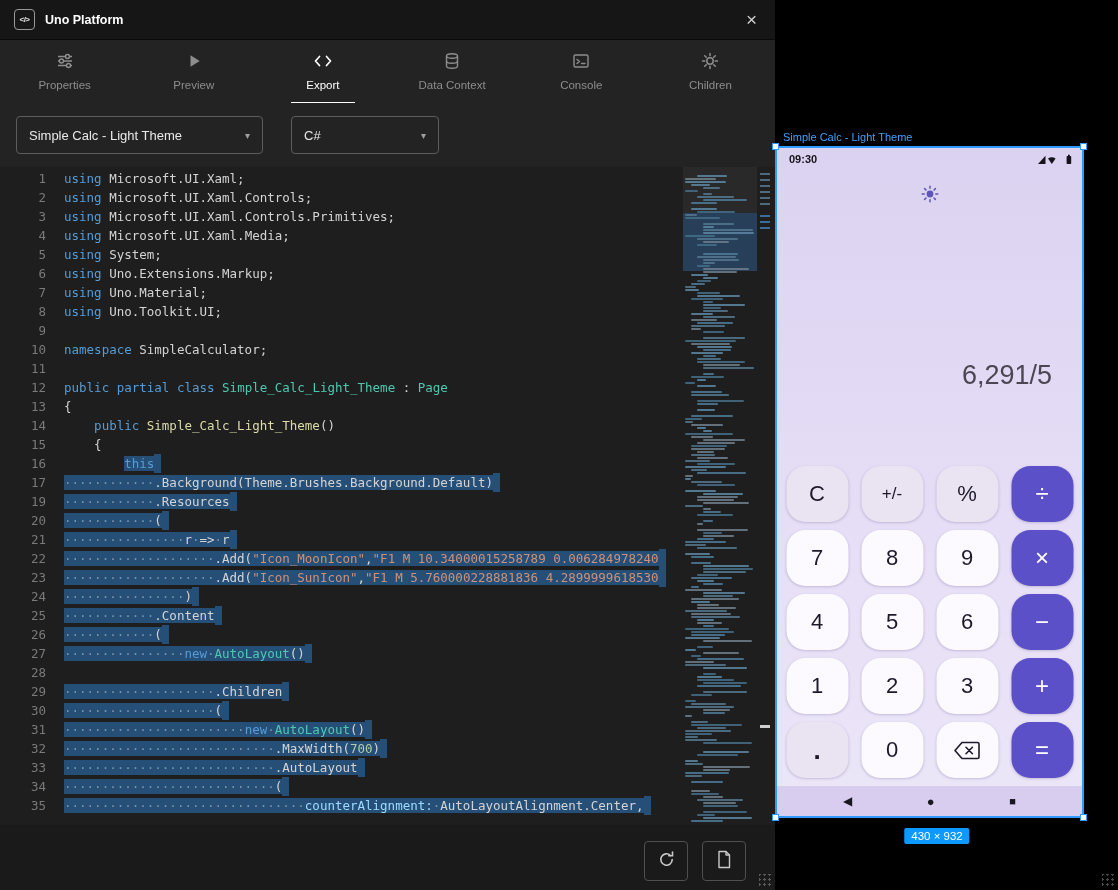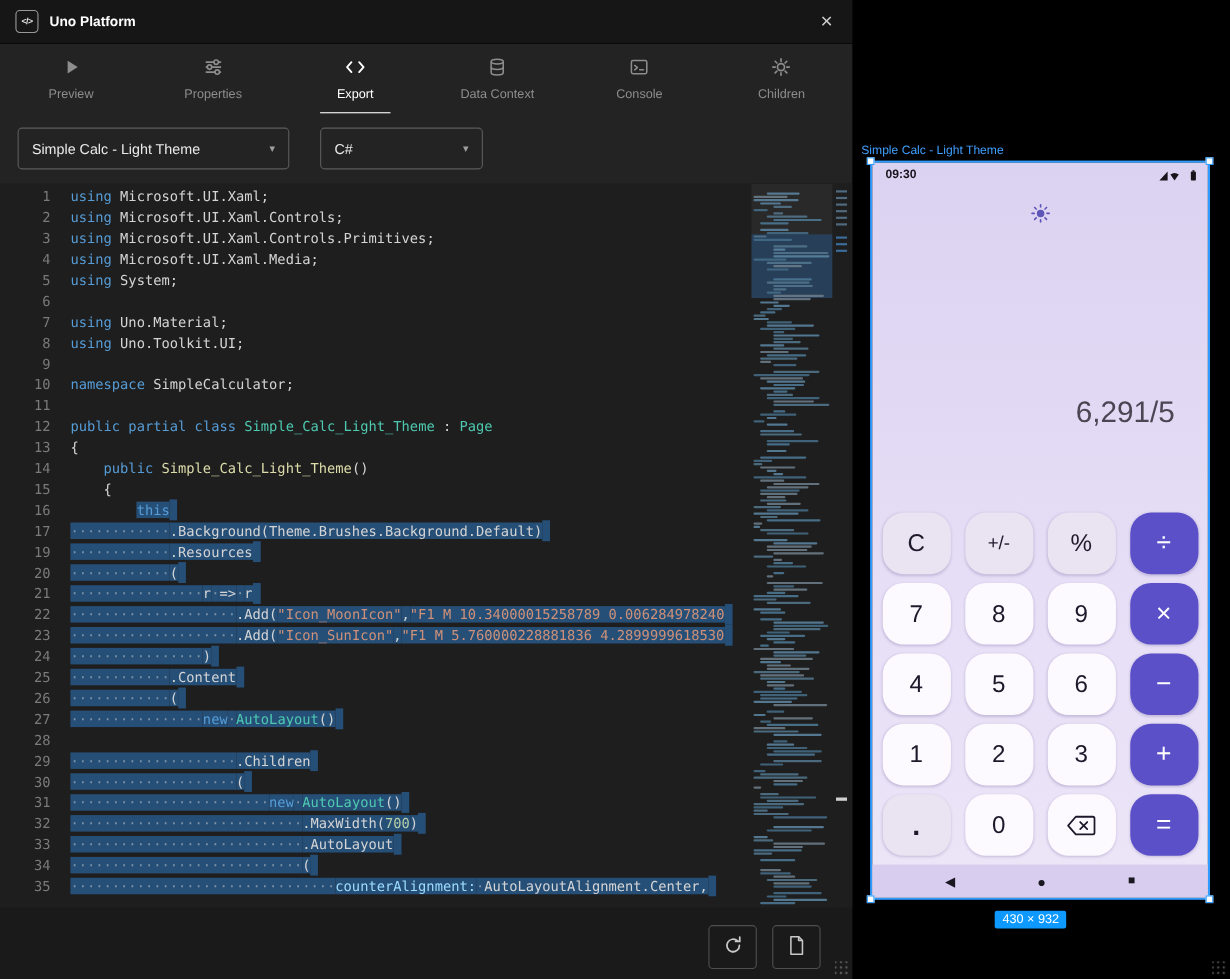--- a/index.html
+++ b/index.html
@@ -63,21 +63,21 @@
   .fbtn.refresh{right:87px;}
   .fbtn.file{right:29px;}
   .grip{position:absolute;width:13px;height:13px;
         background-image:radial-gradient(#5a5a5a 1px,transparent 1.4px);
         background-size:5px 5px;background-position:bottom right;}
   .win-grip{right:3px;bottom:3px;}
 
   
   .rightpanel{position:absolute;left:775px;top:0;width:343px;height:890px;background:#000;}
   .sel-label{position:absolute;left:8px;top:131px;color:#3fa0ff;font-size:11px;}
-  .frame{position:absolute;left:16px;top:146px;width:309px;height:672px;border:2px solid #2f9bff;
+  .frame{position:absolute;left:0;top:146px;width:309px;height:672px;border:2px solid #2f9bff;
          box-sizing:border-box;}
   .handle{position:absolute;width:7px;height:7px;background:#fff;border:1px solid #2f9bff;
           box-sizing:border-box;z-index:5;}
   .h-tl{left:-5px;top:-5px}.h-tr{right:-5px;top:-5px}.h-bl{left:-5px;bottom:-5px}.h-br{right:-5px;bottom:-5px}
   .phone{position:absolute;inset:0;overflow:hidden;
          background:linear-gradient(180deg,#dbd2f1 0%,#e6def6 55%,#ece6f8 100%);}
   .p-time{position:absolute;left:12px;top:5px;font-size:11px;font-weight:700;color:#16141a;}
   .p-staticons{position:absolute;right:9px;top:6px;line-height:0;}
   .p-sun{position:absolute;top:36px;left:50%;transform:translateX(-50%);line-height:0;cursor:pointer;}
   .p-expr{position:absolute;top:212px;right:30px;font-size:27px;color:#4b4653;}
@@ -110,33 +110,33 @@
   <div class="window">
 
     <div class="titlebar">
       <span class="appicon">&lt;/&gt;</span>
       <span class="wtitle">Uno Platform</span>
       <span class="close">×</span>
     </div>
 
     <div class="tabbar" id="tabbar">
         <div class="tab">
-          <span><svg width="18" height="18" viewBox="0 0 18 18">
-              <path d="M5.5 3.2v11.6l9.2-5.8z" fill="currentColor"></path>
-            </svg></span>
-          <span class="tlabel">Preview</span>
-        </div>
-        <div class="tab">
           <span><svg width="18" height="18" viewBox="0 0 18 18" fill="none" stroke="currentColor" stroke-width="1.5">
               <path d="M2 4.5h14M2 9h14M2 13.5h14"></path>
               <circle cx="11.5" cy="4.5" r="2" fill="#232323"></circle>
               <circle cx="5.5" cy="9" r="2" fill="#232323"></circle>
               <circle cx="12.5" cy="13.5" r="2" fill="#232323"></circle>
             </svg></span>
           <span class="tlabel">Properties</span>
+        </div>
+        <div class="tab">
+          <span><svg width="18" height="18" viewBox="0 0 18 18">
+              <path d="M5.5 3.2v11.6l9.2-5.8z" fill="currentColor"></path>
+            </svg></span>
+          <span class="tlabel">Preview</span>
         </div>
         <div class="tab active">
           <span><svg width="20" height="18" viewBox="0 0 20 18" fill="none" stroke="currentColor" stroke-width="1.7" stroke-linecap="round" stroke-linejoin="round">
               <path d="M6.5 4.5 2.5 9l4 4.5M13.5 4.5l4 4.5-4 4.5"></path>
             </svg></span>
           <span class="tlabel">Export</span>
         </div>
         <div class="tab">
           <span><svg width="18" height="18" viewBox="0 0 18 18" fill="none" stroke="currentColor" stroke-width="1.4">
               <ellipse cx="9" cy="4" rx="5.5" ry="2.2"></ellipse>
@@ -172,21 +172,21 @@
       </div>
     </div>
 
     <div class="editor">
       <div id="codelines">
           <div class="cl"><span class="ln">1</span><span class="ct"><span class="tk-kw">using</span><span class="tk-pl"> Microsoft.UI.Xaml;</span></span></div>
           <div class="cl"><span class="ln">2</span><span class="ct"><span class="tk-kw">using</span><span class="tk-pl"> Microsoft.UI.Xaml.Controls;</span></span></div>
           <div class="cl"><span class="ln">3</span><span class="ct"><span class="tk-kw">using</span><span class="tk-pl"> Microsoft.UI.Xaml.Controls.Primitives;</span></span></div>
           <div class="cl"><span class="ln">4</span><span class="ct"><span class="tk-kw">using</span><span class="tk-pl"> Microsoft.UI.Xaml.Media;</span></span></div>
           <div class="cl"><span class="ln">5</span><span class="ct"><span class="tk-kw">using</span><span class="tk-pl"> System;</span></span></div>
-          <div class="cl"><span class="ln">6</span></div>
+          <div class="cl"><span class="ln">6</span><span class="ct"><span class="tk-kw">using</span><span class="tk-pl"> Uno.Extensions.Markup;</span></span></div>
           <div class="cl"><span class="ln">7</span><span class="ct"><span class="tk-kw">using</span><span class="tk-pl"> Uno.Material;</span></span></div>
           <div class="cl"><span class="ln">8</span><span class="ct"><span class="tk-kw">using</span><span class="tk-pl"> Uno.Toolkit.UI;</span></span></div>
           <div class="cl"><span class="ln">9</span><span class="ct"></span></div>
           <div class="cl"><span class="ln">10</span><span class="ct"><span class="tk-kw">namespace</span><span class="tk-pl"> SimpleCalculator;</span></span></div>
           <div class="cl"><span class="ln">11</span><span class="ct"></span></div>
           <div class="cl"><span class="ln">12</span><span class="ct"><span class="tk-kw">public</span><span class="tk-pl"> </span><span class="tk-kw">partial</span><span class="tk-pl"> </span><span class="tk-kw">class</span><span class="tk-pl"> </span><span class="tk-ty">Simple_Calc_Light_Theme</span><span class="tk-pl"> : </span><span class="tk-ty">Page</span></span></div>
           <div class="cl"><span class="ln">13</span><span class="ct"><span class="tk-pl">{</span></span></div>
           <div class="cl"><span class="ln">14</span><span class="ct"><span class="tk-pl">    </span><span class="tk-kw">public</span><span class="tk-pl"> </span><span class="tk-me">Simple_Calc_Light_Theme</span><span class="tk-pl">()</span></span></div>
           <div class="cl"><span class="ln">15</span><span class="ct"><span class="tk-pl">    {</span></span></div>
           <div class="cl"><span class="ln">16</span><span class="ct"><span class="tk-pl">        </span><span class="tk-kw sel">this</span><span class="sel eol">&nbsp;</span></span></div>

